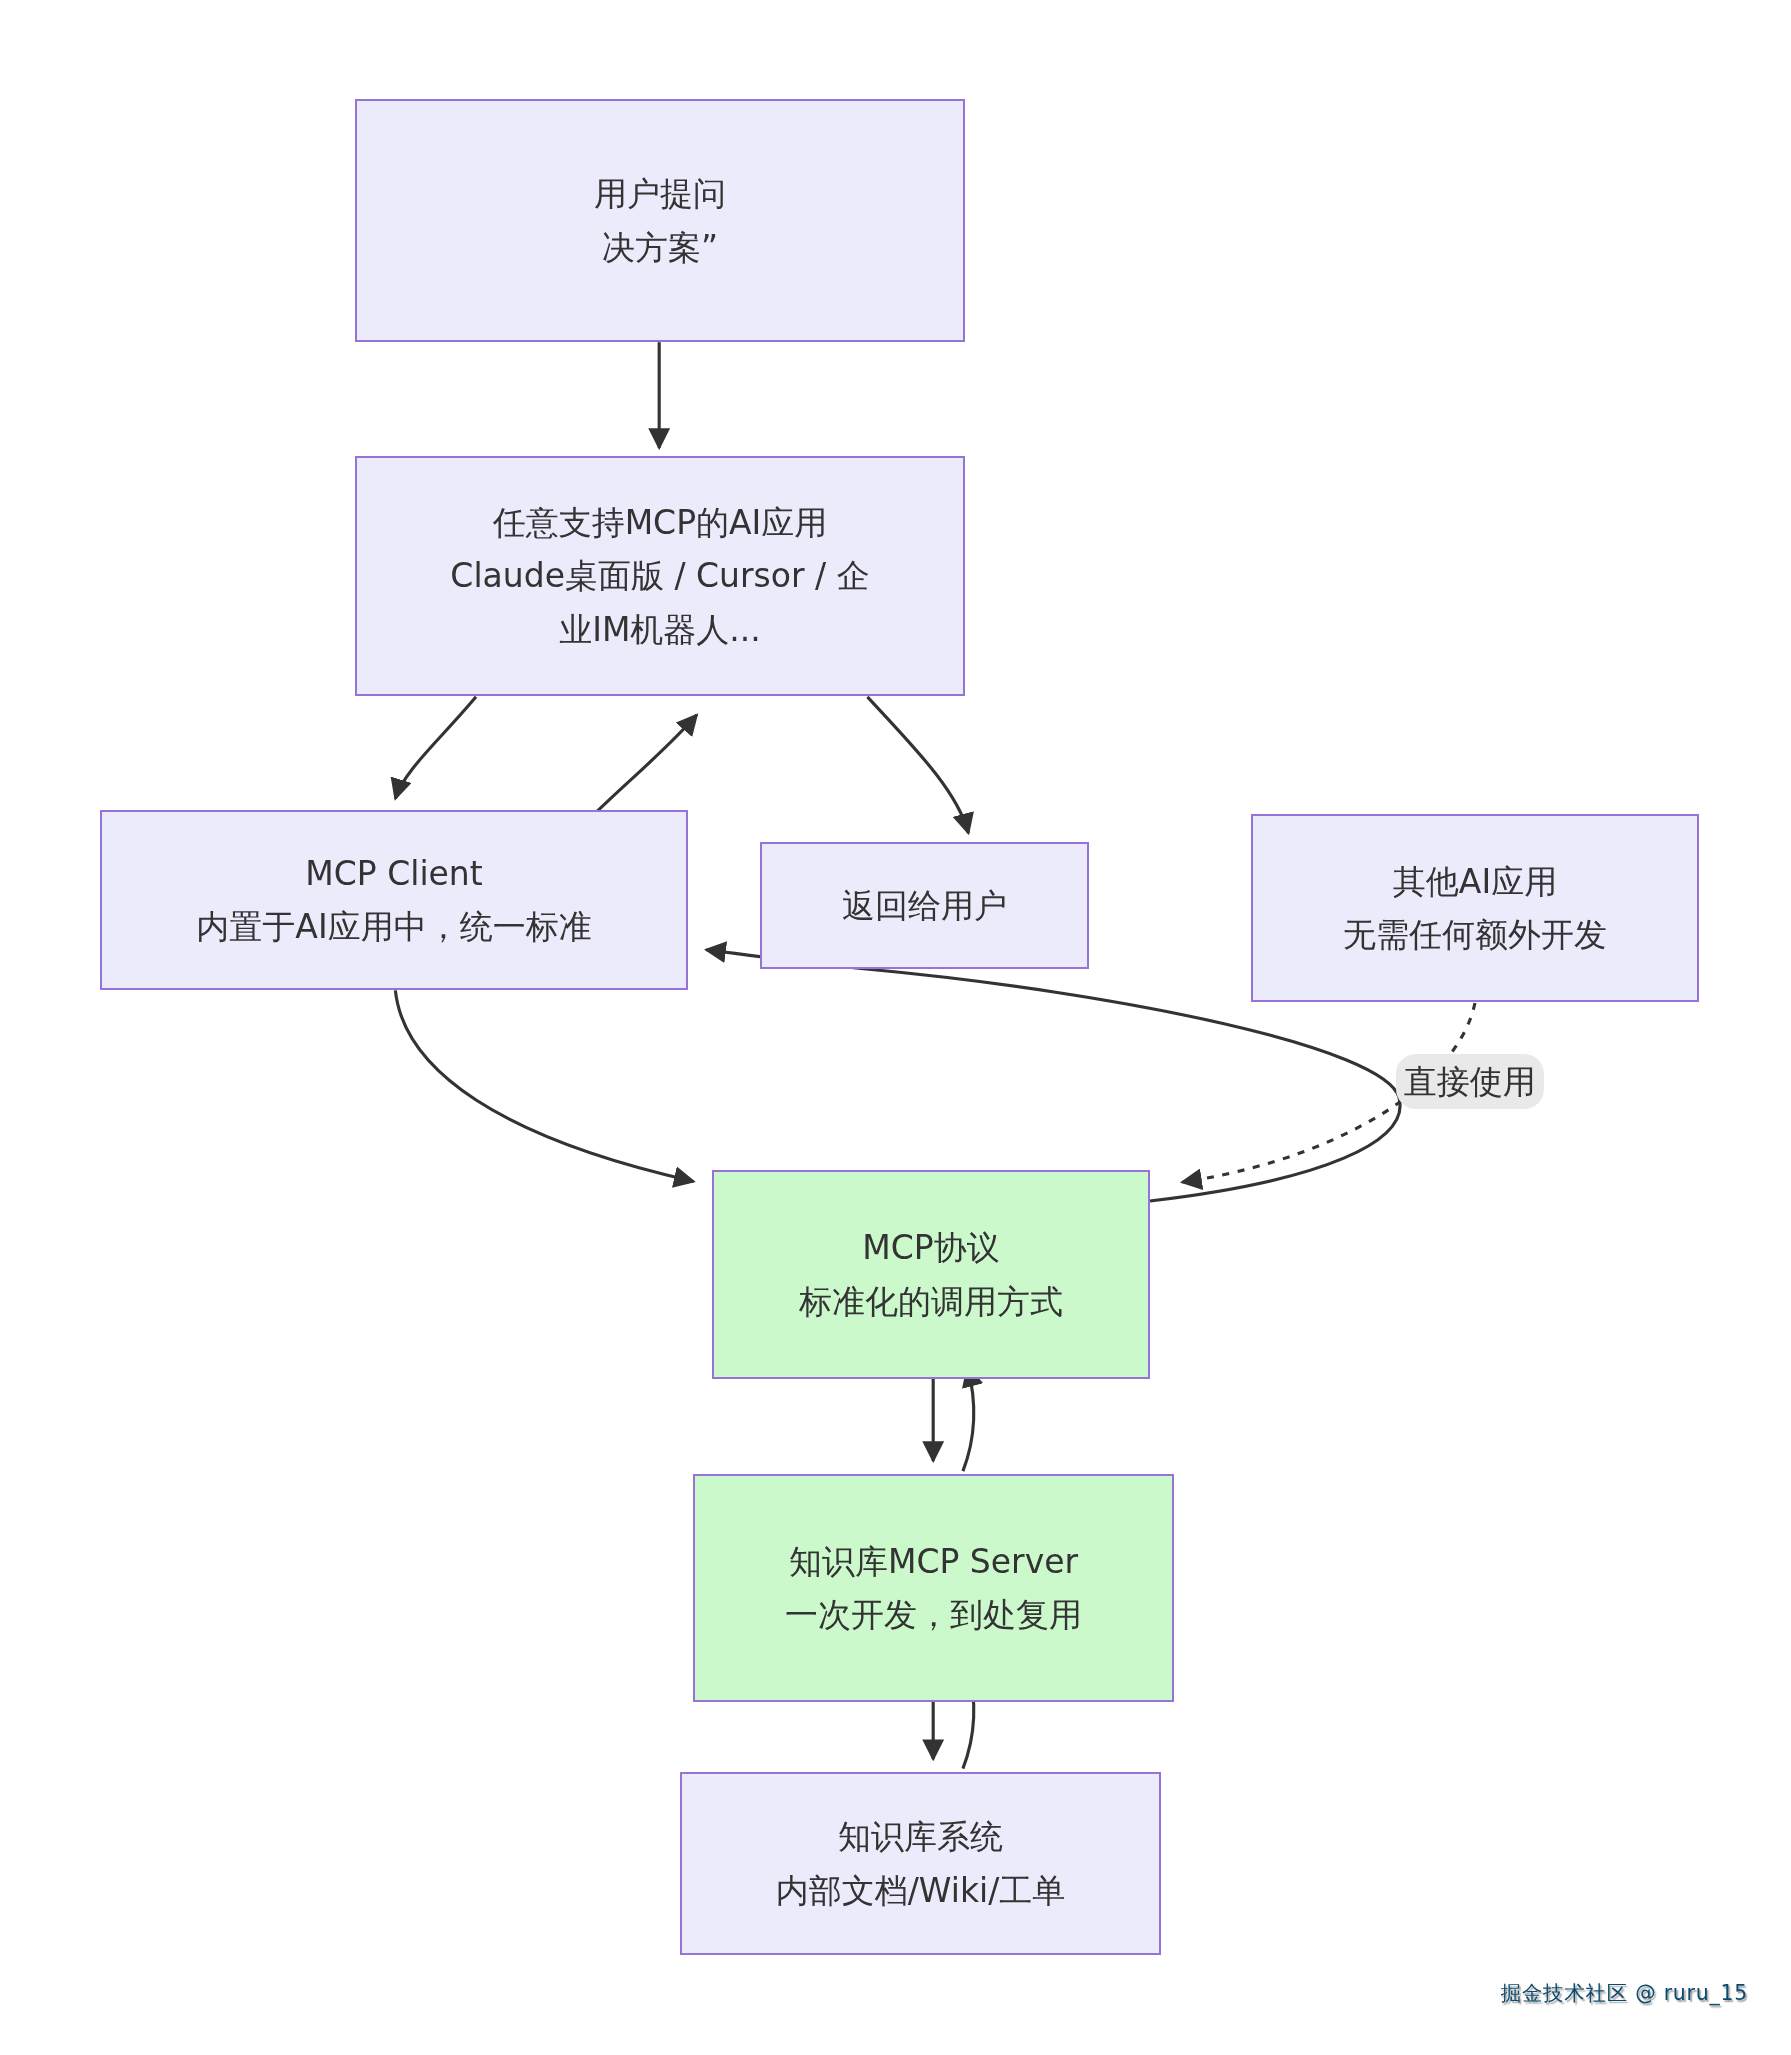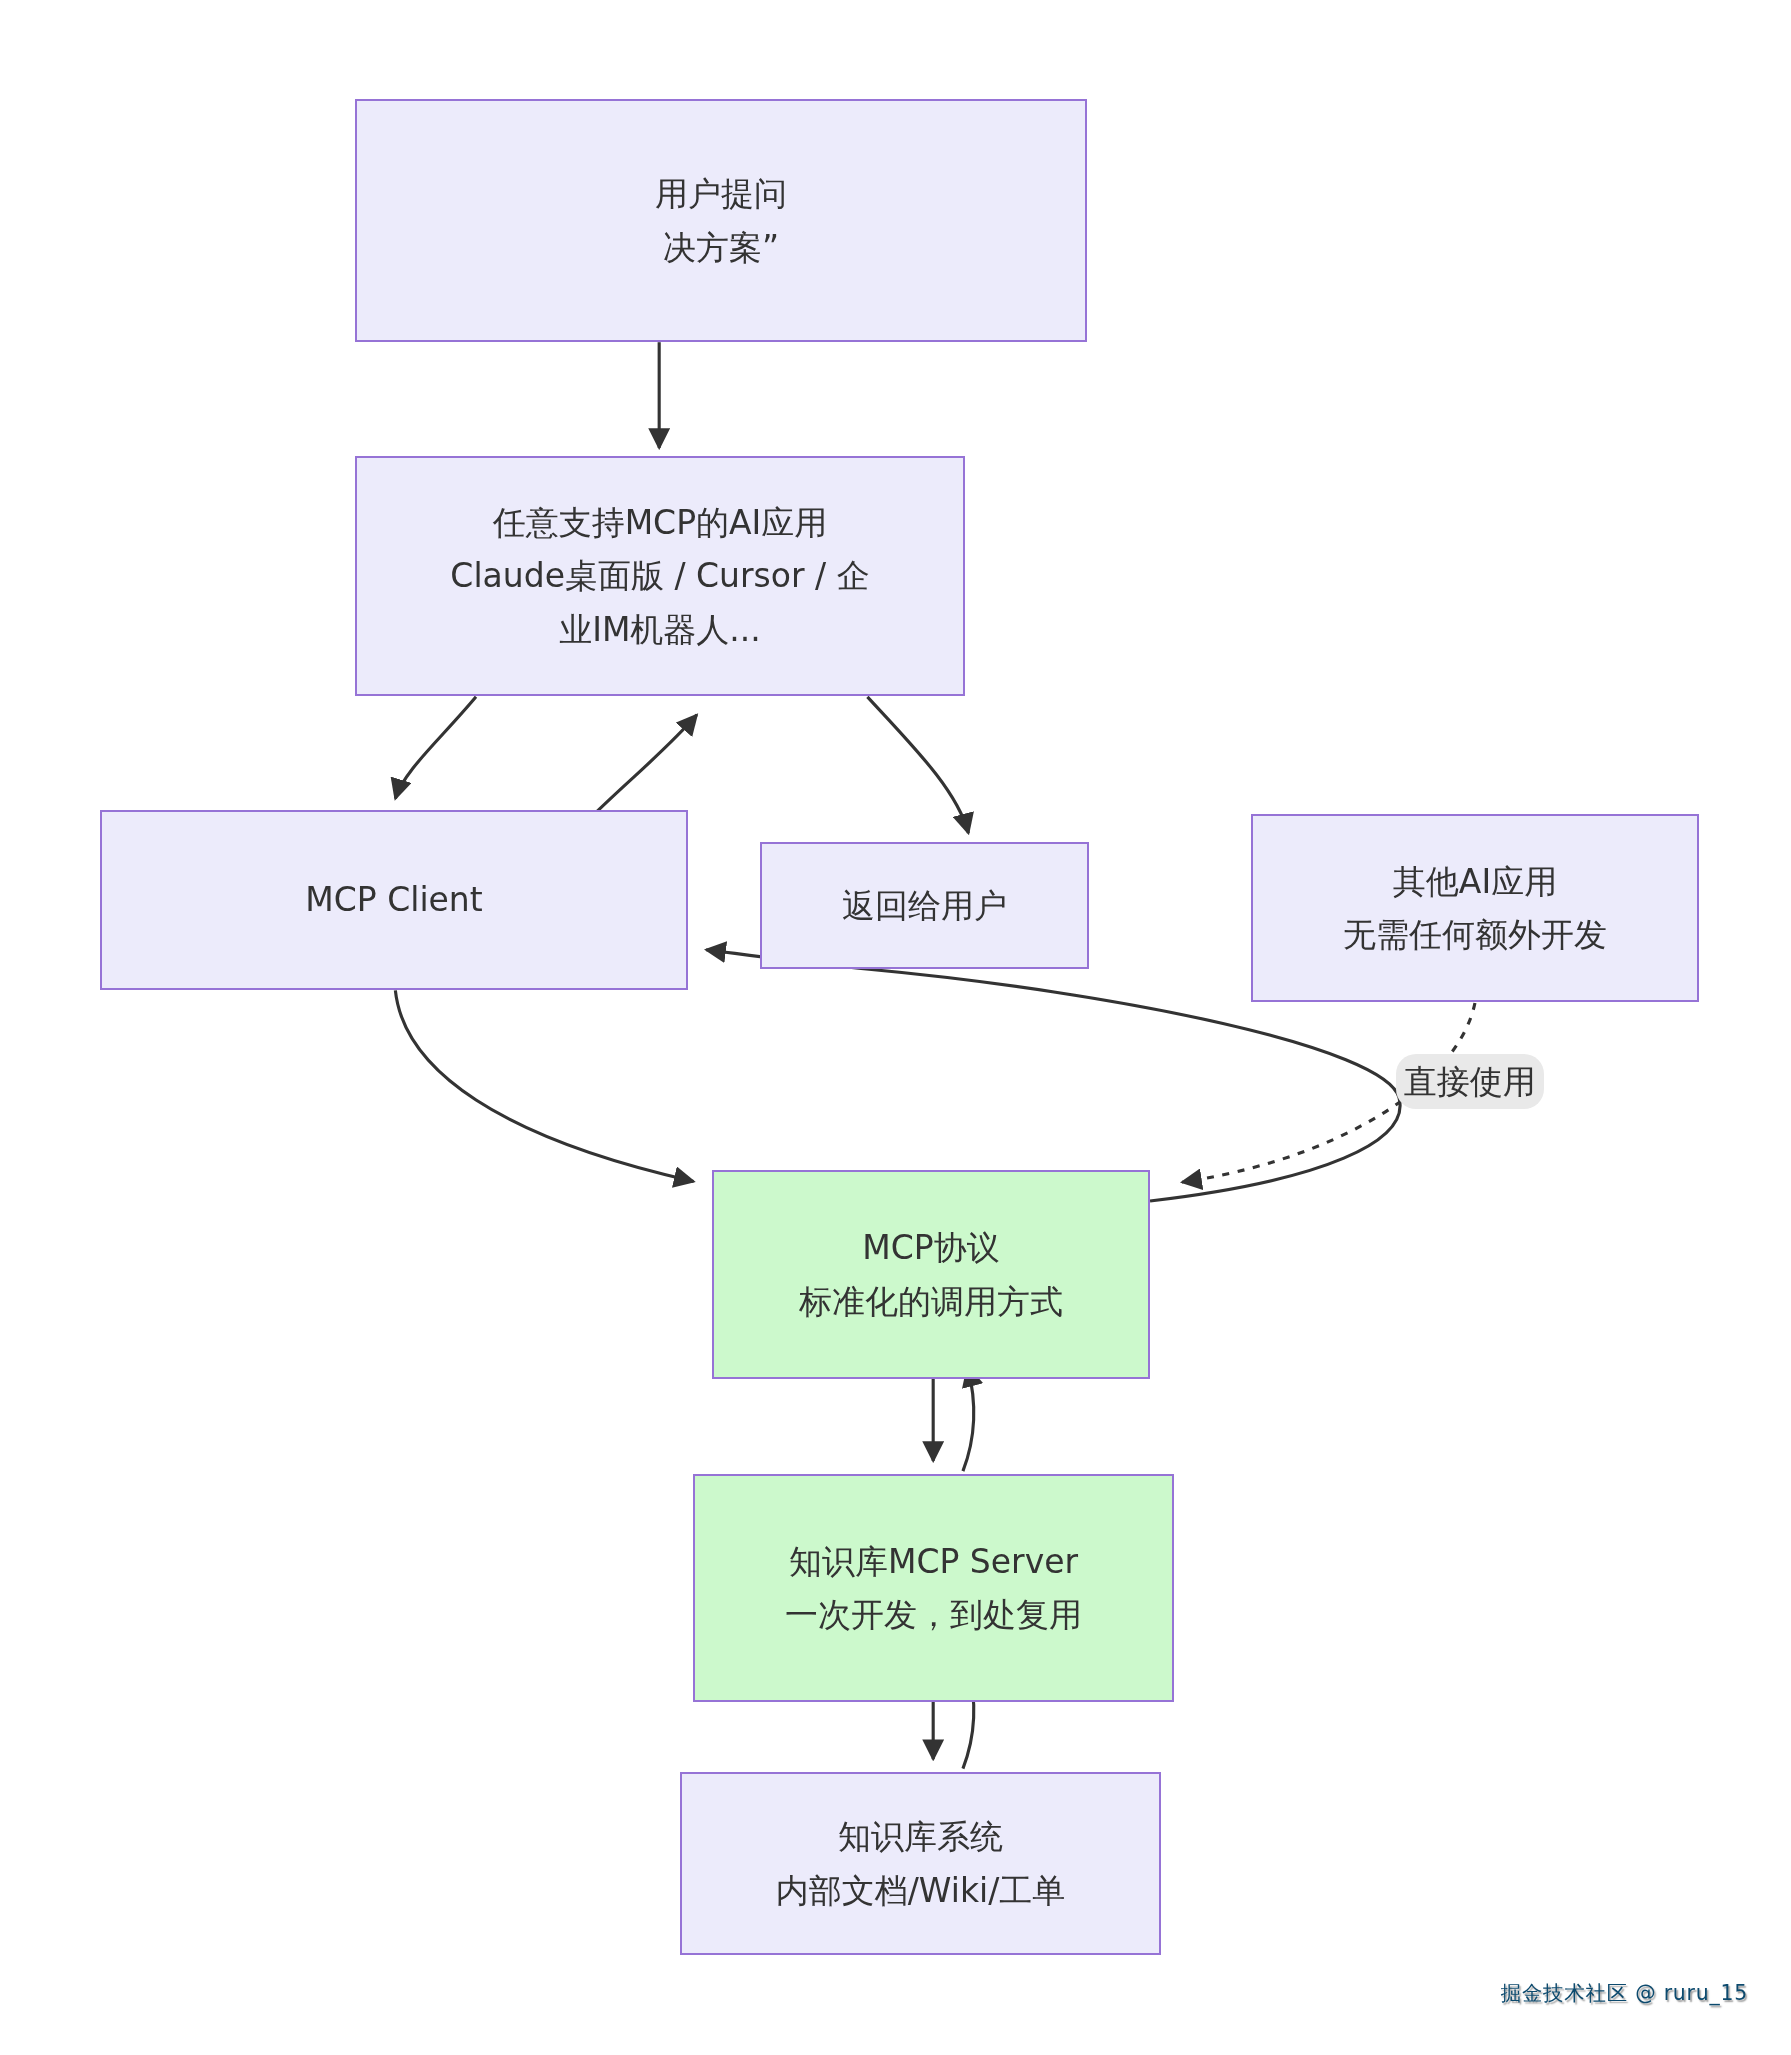--- a/index.html
+++ b/index.html
@@ -63,33 +63,34 @@
       <path d="M 505,1265 C 516,1368 642,1454 886,1509" marker-end="url(#arrow)"></path>
       <path d="M 1469,1534 C 1690,1508 1802,1458 1787,1402 C 1770,1338 1430,1268 1110,1238 C 1030,1230 950,1219 902,1213" marker-end="url(#arrow)"></path>
       <path stroke-dasharray="9 11" d="M 1884,1281 C 1876,1320 1848,1362 1796,1402 C 1706,1468 1596,1497 1510,1510" marker-end="url(#arrow)"></path>
       <path d="M 1192,1730 L 1192,1866" marker-end="url(#arrow)"></path>
       <path d="M 1230,1879 C 1247,1835 1247,1788 1236,1746" marker-end="url(#arrow)"></path>
       <path d="M 1192,2112 L 1192,2247" marker-end="url(#arrow)"></path>
       <path d="M 1230,2259 C 1247,2215 1247,2168 1236,2126" marker-end="url(#arrow)"></path>
     </g>
   </svg>
 
-  <div class="node" style="left:355px;top:99px;width:732px;height:243px;">
+  <div class="node" style="left:355px;top:99px;width:610px;height:243px;">
     <span>用户提问</span>
     <span>决方案”</span>
   </div>
 
   <div class="node" style="left:355px;top:456px;width:610px;height:240px;">
     <span>任意支持MCP的AI应用</span>
     <span>Claude桌面版 / Cursor / 企</span>
     <span>业IM机器人...</span>
   </div>
 
   <div class="node" style="left:100px;top:810px;width:588px;height:180px;">
     <span>MCP Client</span>
+    <span>内置于AI应用中，统一标准</span>
   </div>
 
   <div class="node" style="left:760px;top:842px;width:329px;height:127px;">
     <span>返回给用户</span>
   </div>
 
   <div class="node" style="left:1251px;top:814px;width:448px;height:188px;">
     <span>其他AI应用</span>
     <span>无需任何额外开发</span>
   </div>

